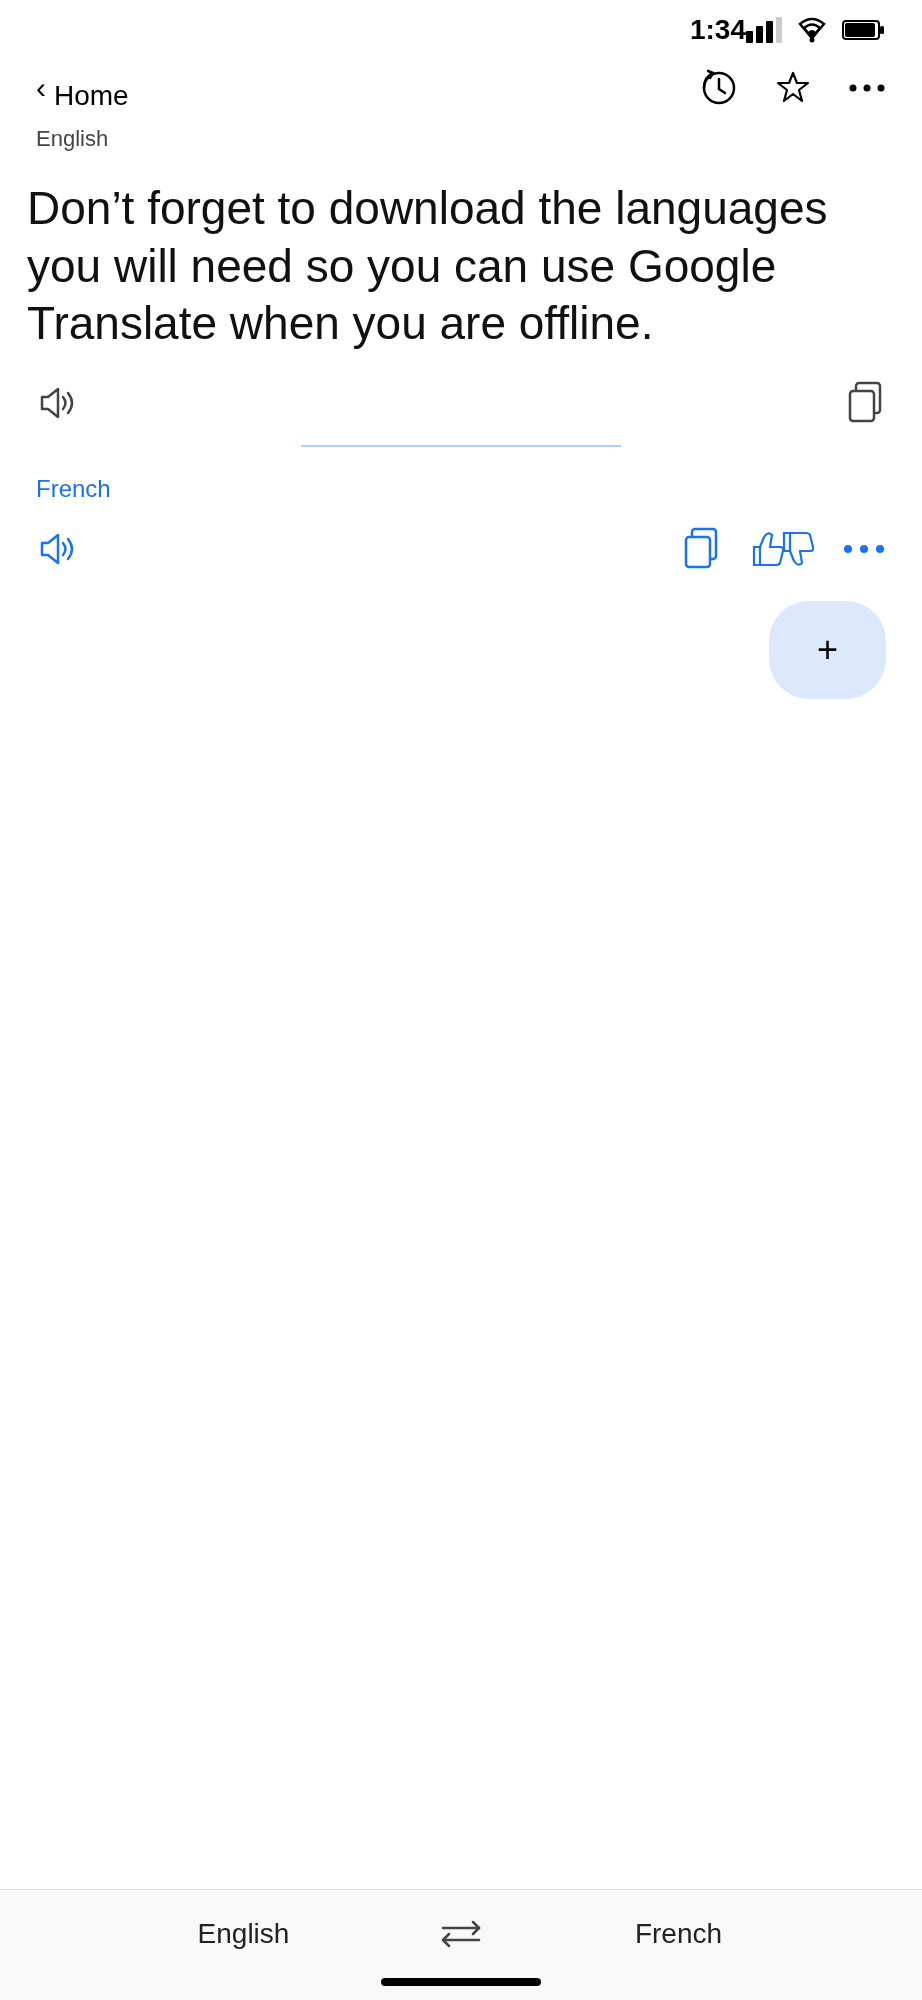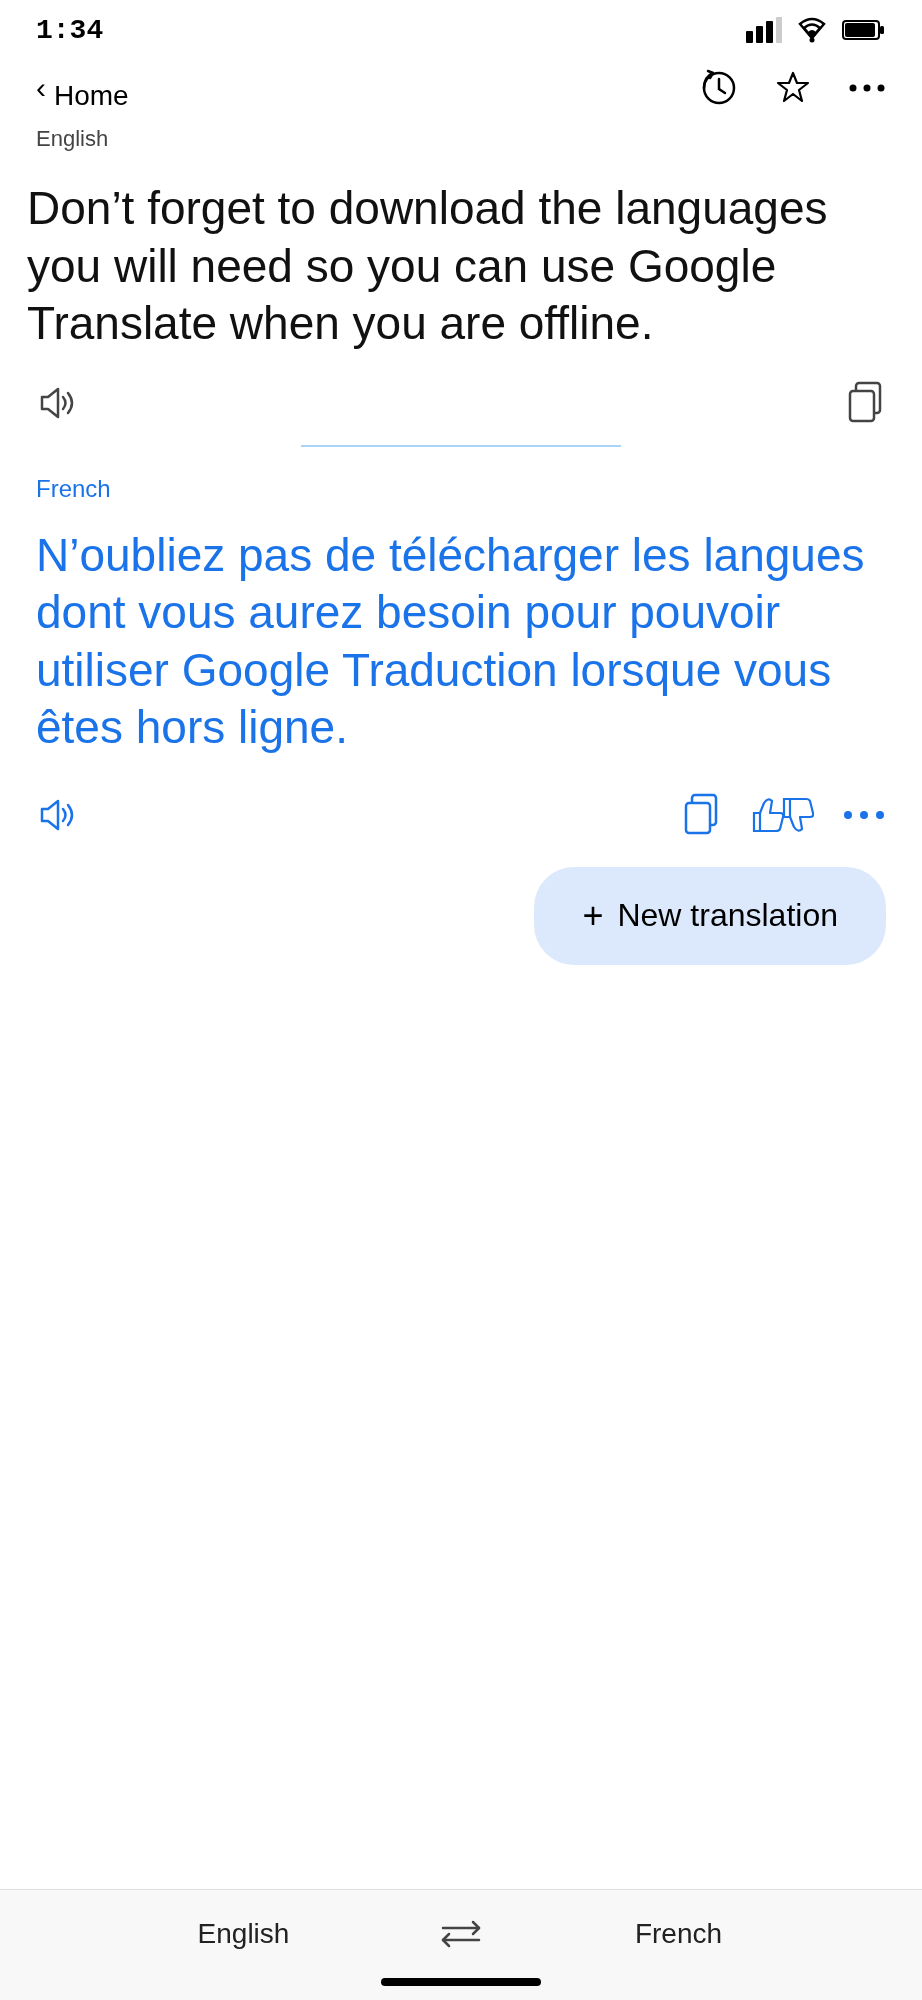--- a/index.html
+++ b/index.html
@@ -9,25 +9,24 @@
       background: #ffffff;
       width: 922px;
       min-height: 2000px;
       position: relative;
       overflow-x: hidden;
     }
 
     
     .status-bar {
       display: flex;
-      justify-content: space-between;
+      justify-content: flex-end;
       align-items: center;
       padding: 14px 36px 8px 36px;
       height: 54px;
-      font-family: Liberation Mono, monospace;
     }
     .status-time {
       font-size: 28px;
       font-weight: 600;
       color: #000;
     }
     .status-icons {
       display: flex;
       align-items: center;
       gap: 12px;
@@ -258,21 +257,20 @@
   <svg width="40" height="44" viewBox="0 0 40 44" style="cursor:pointer">
     <rect x="10" y="2" width="24" height="30" rx="3" fill="none" stroke="#444" stroke-width="2.5"></rect>
     <rect x="4" y="10" width="24" height="30" rx="3" fill="white" stroke="#444" stroke-width="2.5"></rect>
   </svg>
 </div>
 
 <hr class="divider">
 
 <div class="translation-section">
   <div class="target-lang-label">French</div>
-  <p class="translated-text">N’oubliez pas de télécharger les langues dont vous aurez besoin pour pouvoir utiliser Google Traduction lorsque vous êtes hors ligne.</p>
 </div>
 
 <div class="translation-actions">
 
   <svg width="44" height="40" viewBox="0 0 44 40" style="cursor:pointer">
     <polygon points="6,14 6,26 12,26 22,34 22,6 12,14" fill="none" stroke="#1a73e8" stroke-width="2.5" stroke-linejoin="round"></polygon>
     <path d="M27,14 Q32,20 27,26" fill="none" stroke="#1a73e8" stroke-width="2.5" stroke-linecap="round"></path>
     <path d="M32,10 Q40,20 32,30" fill="none" stroke="#1a73e8" stroke-width="2.5" stroke-linecap="round"></path>
   </svg>
   <div class="translation-action-group">
@@ -295,21 +293,20 @@
       <circle cx="6" cy="6" r="4" fill="#1a73e8"></circle>
       <circle cx="22" cy="6" r="4" fill="#1a73e8"></circle>
       <circle cx="38" cy="6" r="4" fill="#1a73e8"></circle>
     </svg>
   </div>
 </div>
 
 <div class="new-translation-wrapper">
   <button class="new-translation-btn">
     <span class="new-translation-plus">+</span>
-    <span>New translation</span>
   </button>
 </div>
 
 <div class="bottom-toolbar">
   <div class="bottom-lang-bar">
     <span class="bottom-lang">English</span>
 
     <svg width="44" height="28" viewBox="0 0 44 28" style="cursor:pointer; flex-shrink:0">
       <line x1="4" y1="8" x2="40" y2="8" stroke="#444" stroke-width="2.5" stroke-linecap="round"></line>
       <polyline points="34,2 40,8 34,14" fill="none" stroke="#444" stroke-width="2.5" stroke-linecap="round" stroke-linejoin="round"></polyline>

